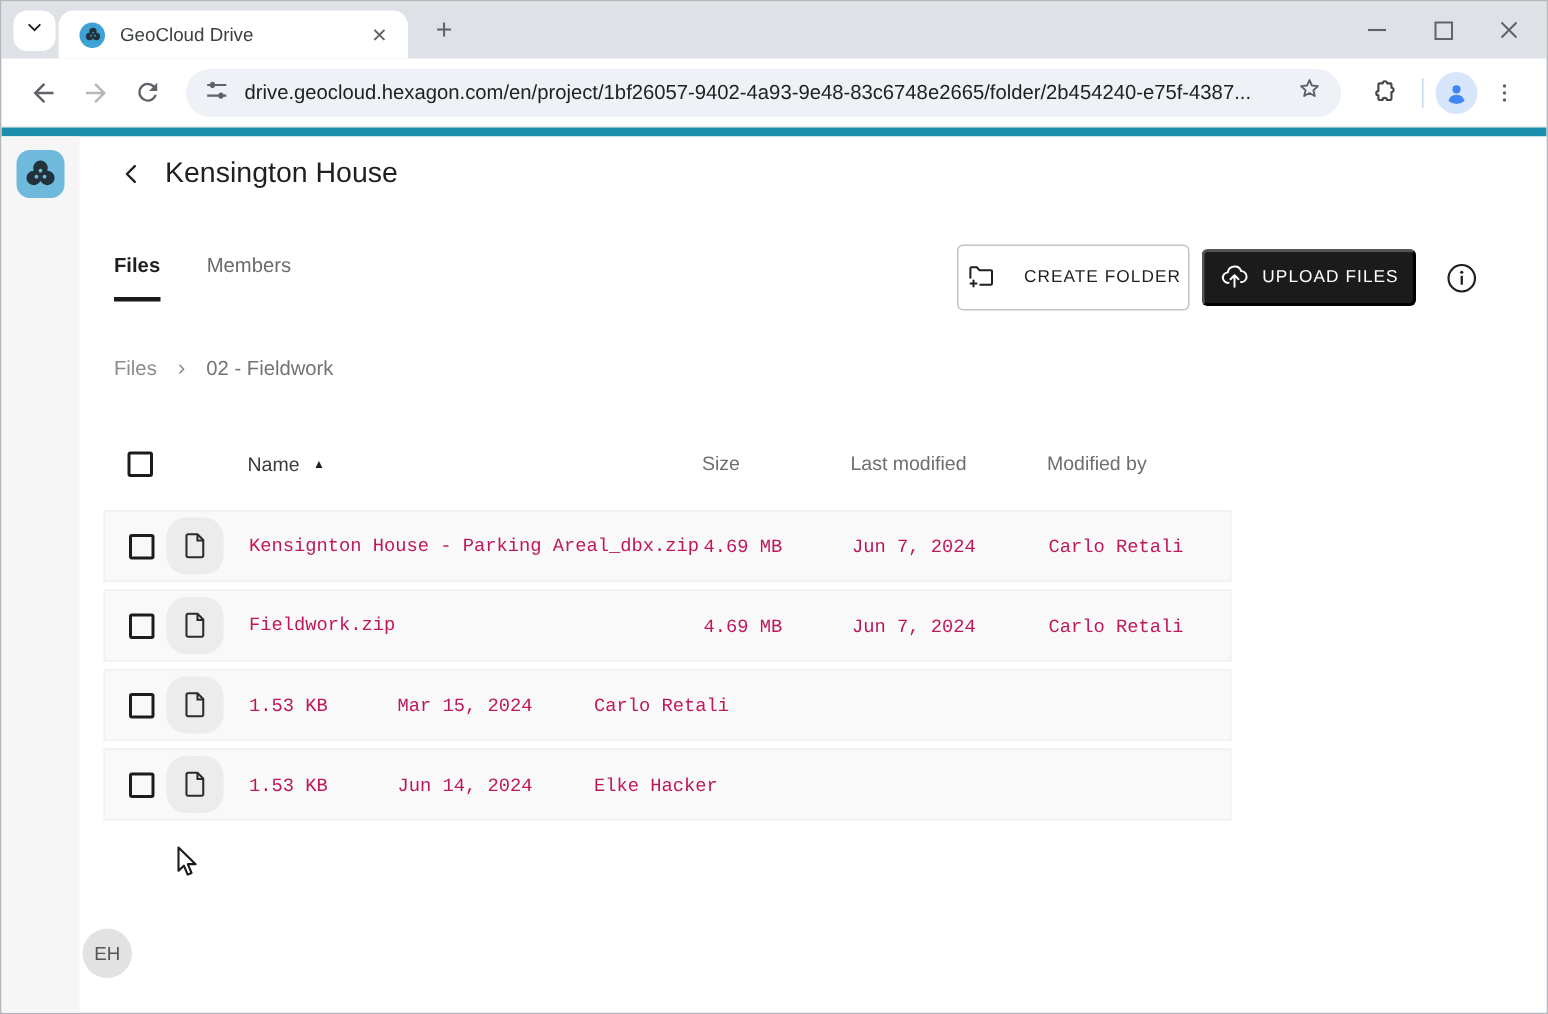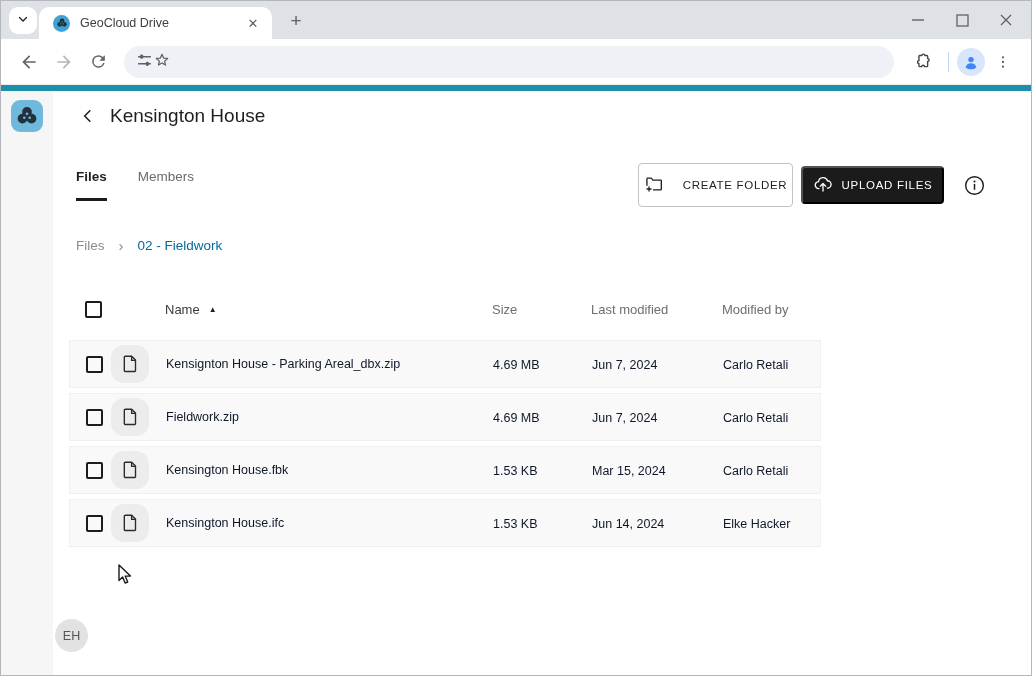--- a/index.html
+++ b/index.html
@@ -49,34 +49,34 @@
   .ptab.active { color:#1f1f1f; font-weight:700; border-bottom:3px solid #1b1b1b; }
   .actions { position:absolute; right:47px; top:72px; display:flex; align-items:center; }
   .btn-outline { height:44px; width:155px; border:1px solid #c2c2c2; border-radius:4px; background:#fff;
     display:flex; align-items:center; justify-content:center; gap:19px; font-size:11.5px; letter-spacing:.7px; color:#1f1f1f; }
   .btn-dark { height:38px; width:143px; margin-left:8px; border-radius:4px; background:#1b1b1b; color:#fff;
     display:flex; align-items:center; justify-content:center; gap:9px; font-size:11.5px; letter-spacing:.7px; }
   .info-btn { margin-left:18px; width:24px; height:24px; display:flex; align-items:center; justify-content:center; }
   .breadcrumb { position:absolute; left:23px; top:146px; display:flex; align-items:center; font-size:13.5px; }
   .bc-root { color:#8c8c8c; }
   .bc-sep { color:#8c8c8c; margin:0 14px; font-size:15px; }
-  .bc-cur { color:#0369a1; }
+  .bc-cur { color:#737373; }
   .table { position:absolute; left:16px; top:200px; width:752px; }
   .thead { display:flex; align-items:center; height:36px; margin-bottom:13px; }
   .trow { display:flex; align-items:center; height:48px; background:#f9f9f9; border:1px solid #f0f0f0; margin-bottom:5px; }
   .c-check { width:41px; padding-left:16px; flex:0 0 auto; }
   .c-icon { width:55px; flex:0 0 auto; display:flex; align-items:center; }
   .c-name { width:303px; flex:0 0 auto; display:flex; align-items:center; gap:9px; }
-  .c-size { width:99px; flex:0 0 auto;margin-left:24px; }
+  .c-size { width:99px; flex:0 0 auto; }
   .c-date { width:131px; flex:0 0 auto; }
   .c-mod { flex:1; }
   .th { font-size:13px; color:#6e6e6e; }
   .th-name { color:#3a3a3a; }
   .sort { font-size:8px; color:#1f1f1f; }
-  .cell { font-size:12.5px; color:#0f172a; }
+  .cell { font-size:12.5px; color:#be185d;font-family:Liberation Mono, monospace; }
   .checkbox { width:17px; height:17px; border:2px solid #1c1c1c; border-radius:2px; background:transparent; }
   .file-chip { width:38px; height:38px; border-radius:13px; background:#ececec; display:flex; align-items:center; justify-content:center; }
   .cursor { position:absolute; left:61px; top:472px; pointer-events:none; }
 </style>
 </head>
 <body>
 
 <div class="window">
 
   <div class="tabstrip">
@@ -136,20 +136,21 @@
       <svg width="19" height="19" viewBox="0 0 24 24">
           <path fill="#5f6368" d="M17.65 6.35A7.96 7.96 0 0 0 12 4a8 8 0 1 0 7.73 10h-2.08A6 6 0 1 1 12 6c1.66 0 3.14.69 4.22 1.78L13 11h7V4l-2.35 2.35z"></path>
         </svg>
     </div>
     <div class="omnibox">
       <span>
         <svg width="17" height="17" viewBox="0 0 24 24">
             <path fill="#5f6368" d="M8 5a2.5 2.5 0 0 1 2.45 2H21v2H10.45A2.5 2.5 0 0 1 5.55 9H3V7h2.55A2.5 2.5 0 0 1 8 5zm8 10a2.5 2.5 0 0 1 2.45 2H21v2h-2.55a2.5 2.5 0 0 1-4.9 0H3v-2h10.55A2.5 2.5 0 0 1 16 15z"></path>
           </svg>
       </span>
+      <span class="url">drive.geocloud.hexagon.com/en/project/1bf26057-9402-4a93-9e48-83c6748e2665/folder/2b454240-e75f-4387...</span>
       <span>
         <svg width="18" height="18" viewBox="0 0 24 24">
             <path fill="none" stroke="#5f6368" stroke-width="1.7" stroke-linejoin="round" d="M12 4.5l2.2 4.9 5.3.5-4 3.6 1.2 5.2L12 16l-4.7 2.7 1.2-5.2-4-3.6 5.3-.5z"></path>
           </svg>
       </span>
     </div>
     <div class="tool-right">
       <div class="navbtn">
         <svg width="19" height="19" viewBox="0 0 24 24">
             <path fill="none" stroke="#444746" stroke-width="1.8" stroke-linejoin="round" d="M9.5 4.5h1.7a1.8 1.8 0 1 1 3.6 0h2.7a1 1 0 0 1 1 1v2.7a1.8 1.8 0 1 1 0 3.6v5.7a1 1 0 0 1-1 1h-2.9a1.8 1.8 0 1 0-3.6 0H8.5a1 1 0 0 1-1-1v-2.9a1.8 1.8 0 1 1 0-3.6V5.5a1 1 0 0 1 1-1z"></path>
@@ -296,43 +297,37 @@
               <div class="checkbox"></div>
             </div>
           <div class="c-icon">
               <div class="file-chip">
             <svg width="22" height="22" viewBox="0 0 24 24">
                   <path d="M7 3.5h6.8l4.2 4.2V19a1.2 1.2 0 0 1-1.2 1.2H7A1.2 1.2 0 0 1 5.8 19V4.7A1.2 1.2 0 0 1 7 3.5z" fill="none" stroke="#2b2b2b" stroke-width="1.5" stroke-linejoin="round"></path>
                   <path d="M13.8 3.7V8H18" fill="none" stroke="#2b2b2b" stroke-width="1.5"></path>
                 </svg>
           </div>
             </div>
-          <div class="c-name">
-              <span class="cell">Kensington House.fbk</span>
-            </div>
           <div class="c-size"><span class="cell">1.53 KB</span></div>
           <div class="c-date"><span class="cell">Mar 15, 2024</span></div>
           <div class="c-mod"><span class="cell">Carlo Retali</span></div>
         </div>
 
         <div class="trow">
           <div class="c-check">
               <div class="checkbox"></div>
             </div>
           <div class="c-icon">
               <div class="file-chip">
             <svg width="22" height="22" viewBox="0 0 24 24">
                   <path d="M7 3.5h6.8l4.2 4.2V19a1.2 1.2 0 0 1-1.2 1.2H7A1.2 1.2 0 0 1 5.8 19V4.7A1.2 1.2 0 0 1 7 3.5z" fill="none" stroke="#2b2b2b" stroke-width="1.5" stroke-linejoin="round"></path>
                   <path d="M13.8 3.7V8H18" fill="none" stroke="#2b2b2b" stroke-width="1.5"></path>
                 </svg>
           </div>
             </div>
-          <div class="c-name">
-              <span class="cell">Kensington House.ifc</span>
-            </div>
           <div class="c-size"><span class="cell">1.53 KB</span></div>
           <div class="c-date"><span class="cell">Jun 14, 2024</span></div>
           <div class="c-mod"><span class="cell">Elke Hacker</span></div>
         </div>
       </div>
 
       <div class="cursor">
         <svg width="19" height="24" viewBox="0 0 19 24">
             <path d="M5 2v15.5l3.6-3.4 2.5 6 2.6-1.1-2.5-5.9h5.2z" fill="#fff" stroke="#1a1a1a" stroke-width="1.4" stroke-linejoin="round"></path>
           </svg>

